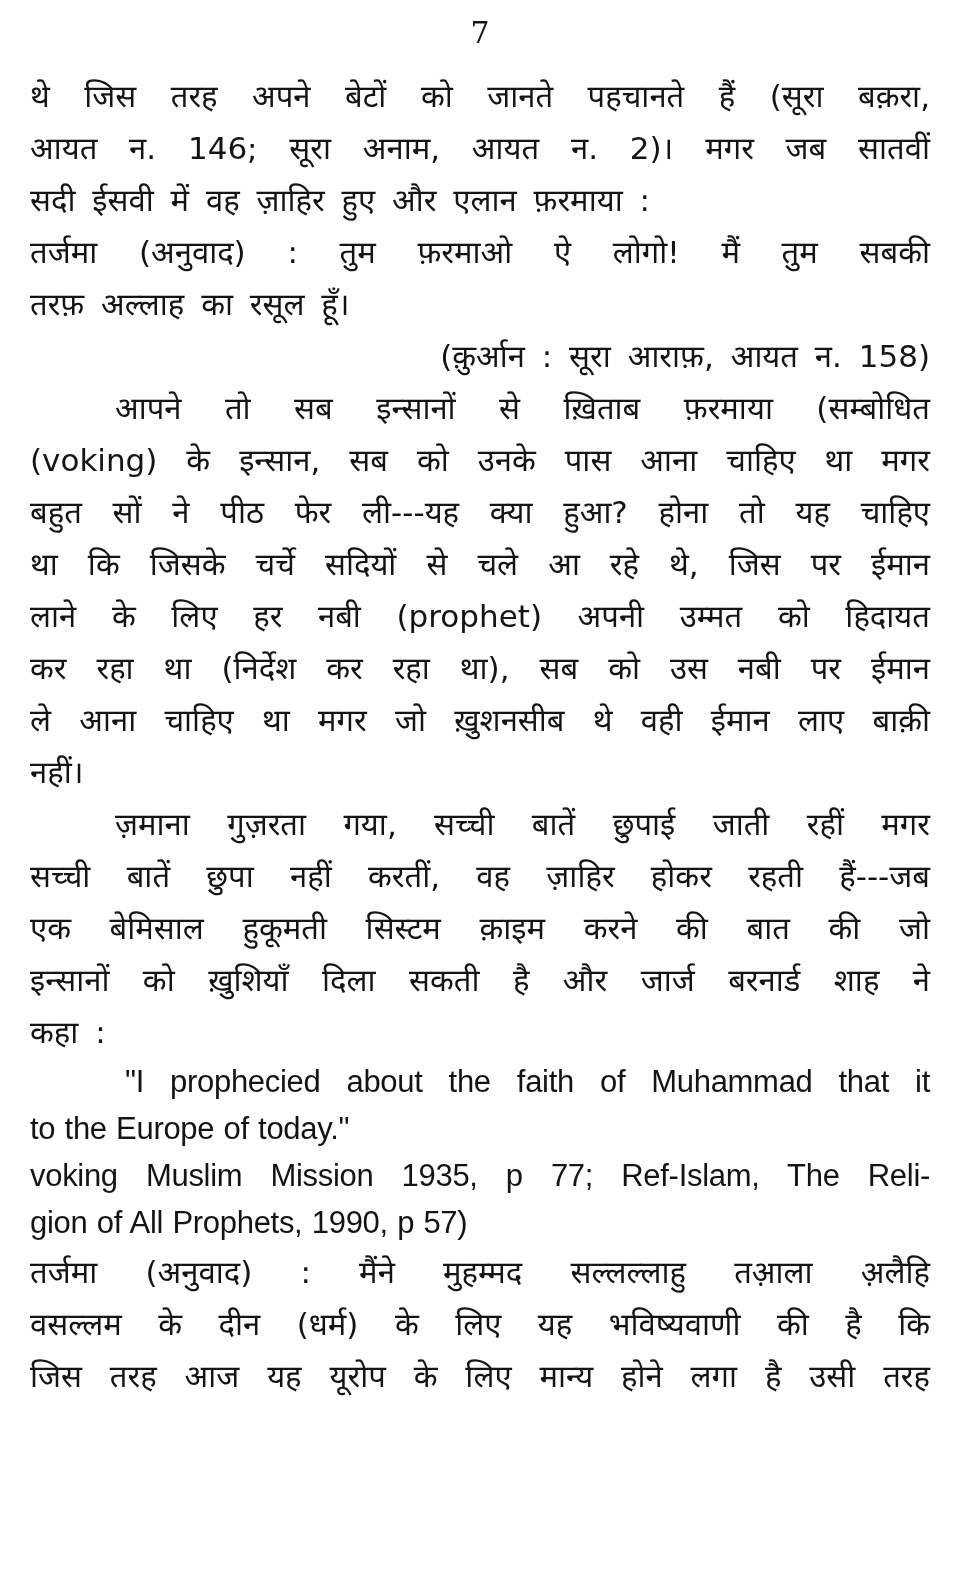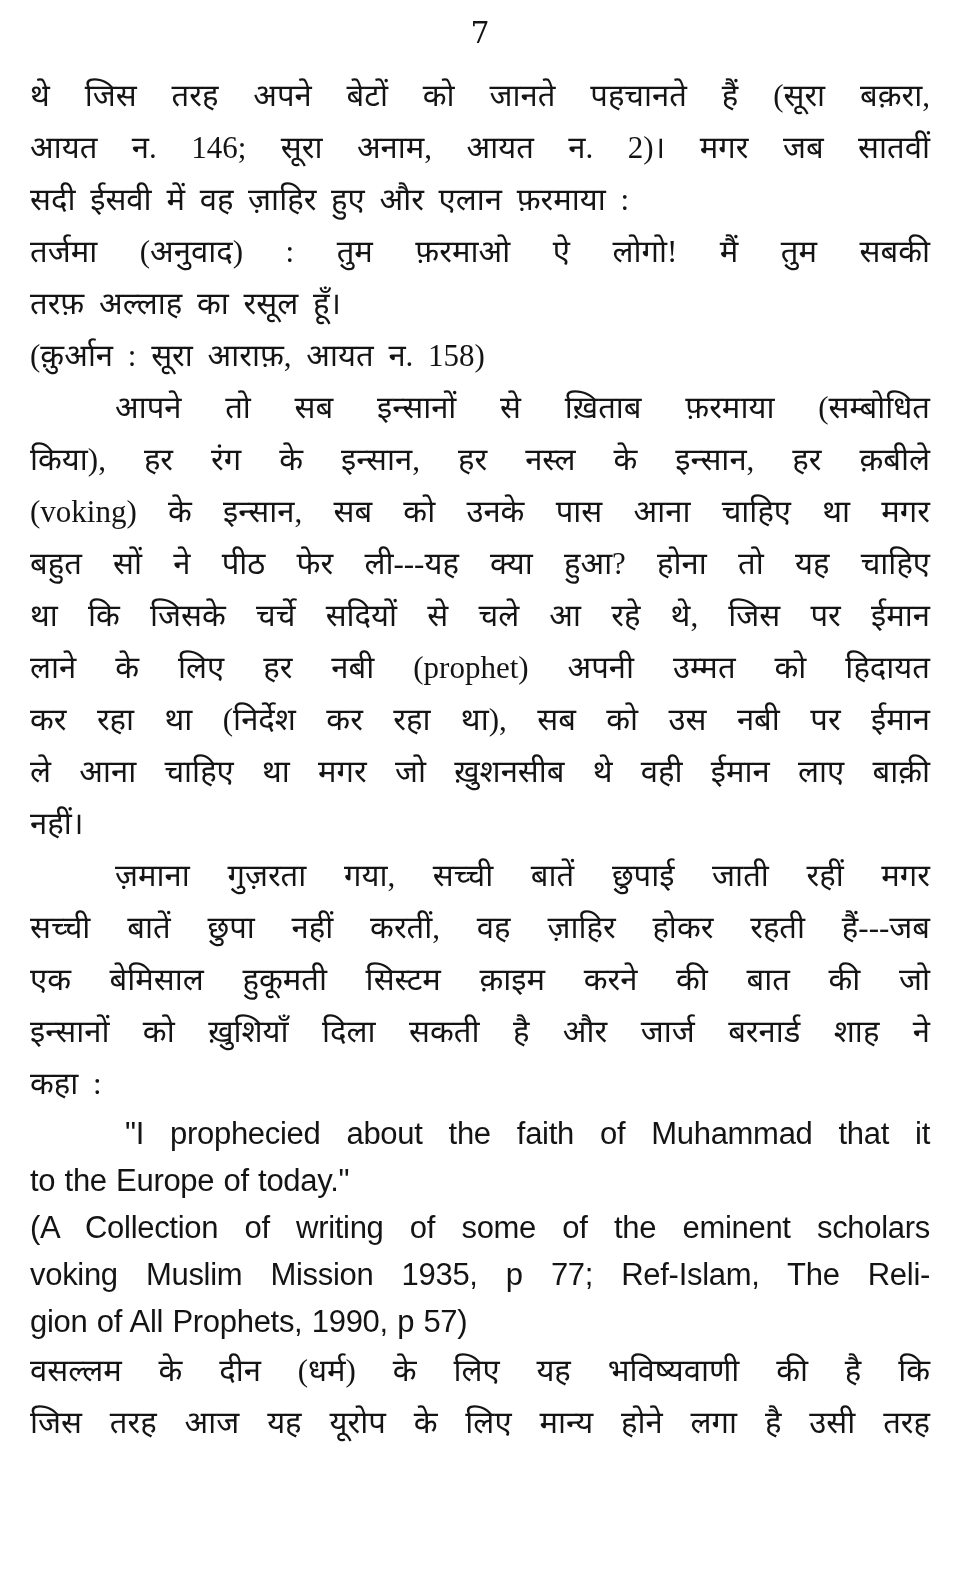--- a/index.html
+++ b/index.html
@@ -20,25 +20,24 @@
     font-size: 30px;
     line-height: 42px;
     margin-bottom: 16px;
     font-family: "DejaVu Serif", serif;
   }
   p.ln {
     margin: 0;
     font-size: 31px;
     line-height: 52px;
     word-spacing: 7px;
-    font-family: Liberation Serif, serif;
   }
   
   p.j  { text-align: justify; text-align-last: justify; }
-  p.r  { text-align: left; }
+  p.r  { text-align: right; }
   p.ind  { text-indent: 85px; }
   p.ind2 { text-indent: 95px; }
   p.en {
     font-family: "Liberation Sans", sans-serif;
     font-size: 31px;
     line-height: 47px;
     word-spacing: 1px;
     letter-spacing: -0.3px;
   }
 </style>
@@ -48,33 +47,32 @@
 <div class="page">
   <div class="pagenum">7</div>
 
   <p class="ln j">थे जिस तरह अपने बेटों को जानते पहचानते हैं (सूरा बक़रा,</p>
   <p class="ln j">आयत न. 146; सूरा अनाम, आयत न. 2)। मगर जब सातवीं</p>
   <p class="ln">सदी ईसवी में वह ज़ाहिर हुए और एलान फ़रमाया :</p>
   <p class="ln j">तर्जमा (अनुवाद) : तुम फ़रमाओ ऐ लोगो! मैं तुम सबकी</p>
   <p class="ln">तरफ़ अल्लाह का रसूल हूँ।</p>
   <p class="ln r">(क़ुर्आन : सूरा आराफ़, आयत न. 158)</p>
   <p class="ln j ind">आपने तो सब इन्सानों से ख़िताब फ़रमाया (सम्बोधित</p>
-  <p class="ln j">किया), हर रंग के इन्सान, हर नस्ल के इन्सान, हर क़बीले</p>
   <p class="ln j">(voking) के इन्सान, सब को उनके पास आना चाहिए था मगर</p>
   <p class="ln j">बहुत सों ने पीठ फेर ली---यह क्या हुआ? होना तो यह चाहिए</p>
   <p class="ln j">था कि जिसके चर्चे सदियों से चले आ रहे थे, जिस पर ईमान</p>
   <p class="ln j">लाने के लिए हर नबी (prophet) अपनी उम्मत को हिदायत</p>
   <p class="ln j">कर रहा था (निर्देश कर रहा था), सब को उस नबी पर ईमान</p>
   <p class="ln j">ले आना चाहिए था मगर जो ख़ुशनसीब थे वही ईमान लाए बाक़ी</p>
   <p class="ln">नहीं।</p>
   <p class="ln j ind">ज़माना गुज़रता गया, सच्ची बातें छुपाई जाती रहीं मगर</p>
   <p class="ln j">सच्ची बातें छुपा नहीं करतीं, वह ज़ाहिर होकर रहती हैं---जब</p>
   <p class="ln j">एक बेमिसाल हुकूमती सिस्टम क़ाइम करने की बात की जो</p>
   <p class="ln j">इन्सानों को ख़ुशियाँ दिला सकती है और जार्ज बरनार्ड शाह ने</p>
   <p class="ln">कहा :</p>
   <p class="ln en j ind2" lang="en">"I prophecied about the faith of Muhammad that it</p>
   <p class="ln en" lang="en">to the Europe of today."</p>
-  <p class="ln en j" lang="en">(A Collection of writing of some of the eminent scholars</p>
   <p class="ln en j" lang="en">voking Muslim Mission 1935, p 77; Ref-Islam, The Reli-</p>
   <p class="ln en" lang="en">gion of All Prophets, 1990, p 57)</p>
+  <p class="ln j">तर्जमा (अनुवाद) : मैंने मुहम्मद सल्लल्लाहु तआ़ला अ़लैहि</p>
   <p class="ln j">वसल्लम के दीन (धर्म) के लिए यह भविष्यवाणी की है कि</p>
   <p class="ln j">जिस तरह आज यह यूरोप के लिए मान्य होने लगा है उसी तरह</p>
 </div>
 
 </body></html>

